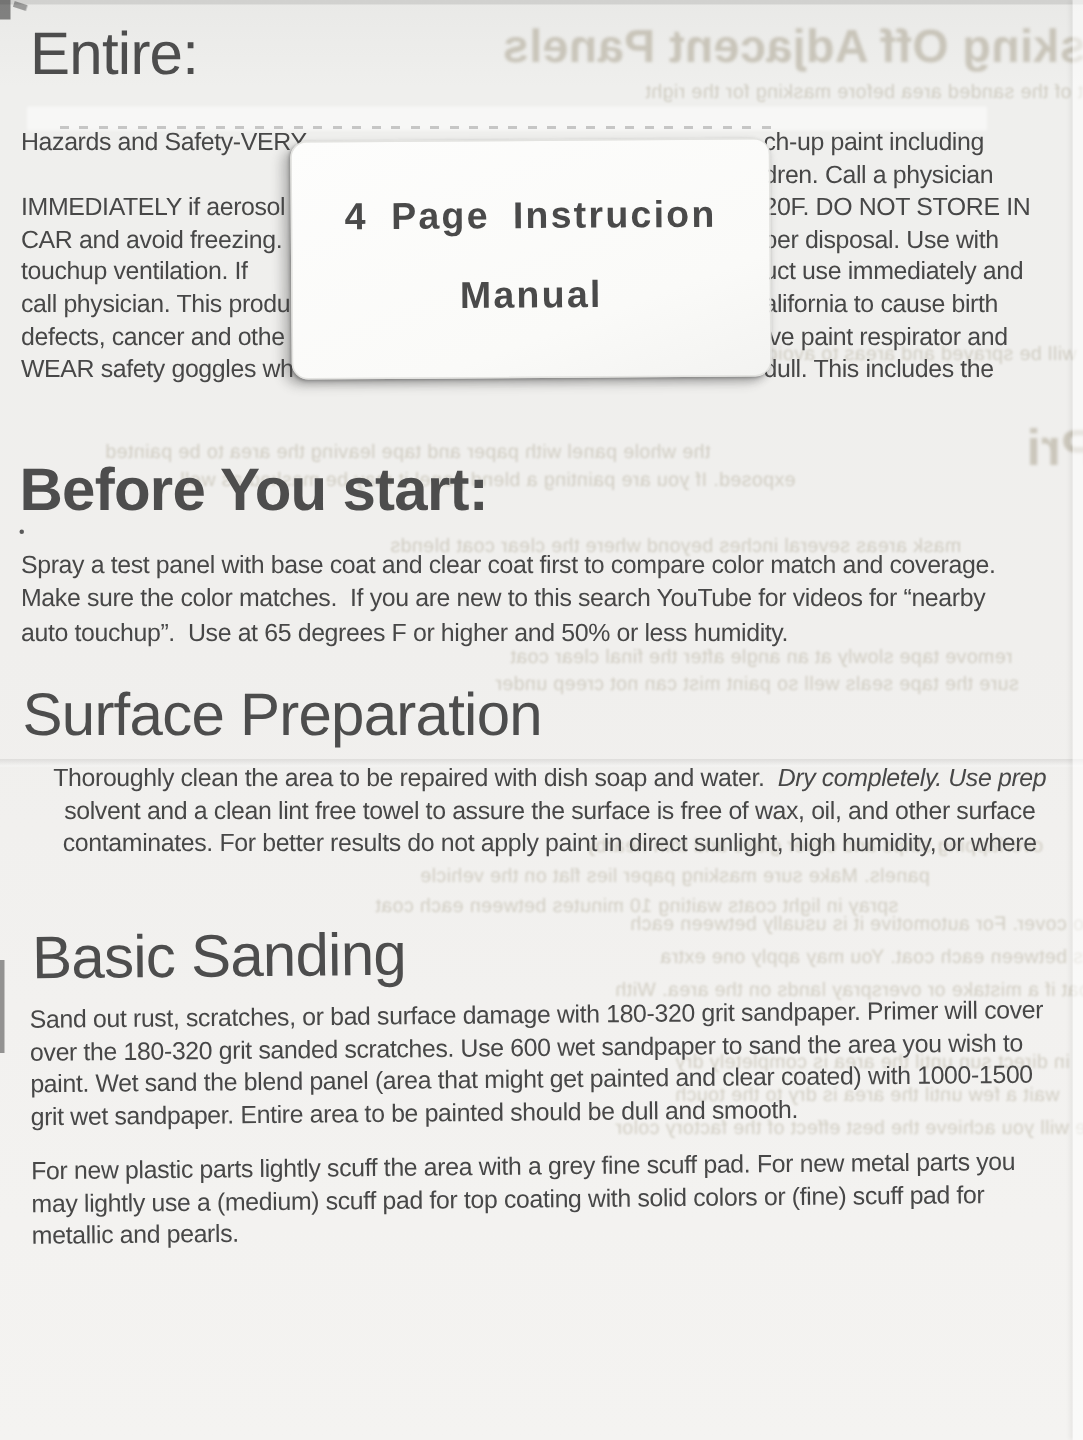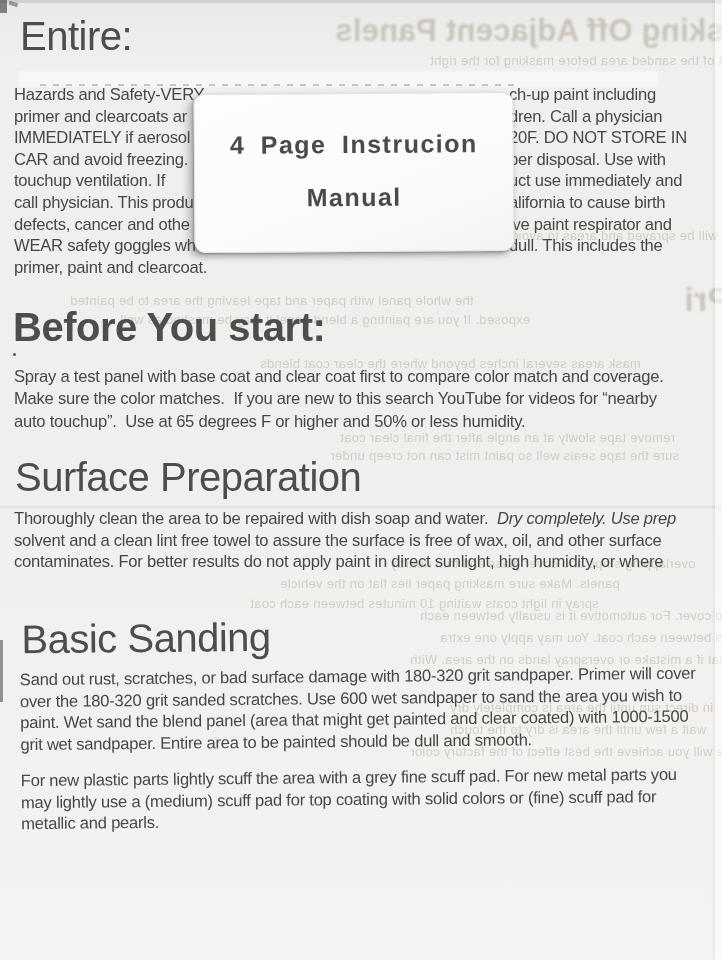--- a/index.html
+++ b/index.html
@@ -33,21 +33,21 @@
   .h-surface{top:457px;left:15px;}
   .h-sanding{top:619px;left:22px;}
   .para{position:absolute;z-index:4;font-size:16.6px;letter-spacing:-.25px;}
   .pline{white-space:pre;line-height:22px;height:22px;}
   .warning-lines{position:absolute;top:84px;left:14px;width:700px;z-index:4;font-size:16.6px;letter-spacing:-.25px;}
   .wline{position:relative;height:21.6px;line-height:21.6px;white-space:pre;}
   .wr{position:absolute;left:495px;top:0;}
   .p-before{top:366px;left:14px;width:705px;}
   .p-before .pline{line-height:22.4px;height:22.4px;}
   .p-surface{top:508px;left:14px;width:705px;}
-  .p-surface .pline{line-height:21.5px;height:21.5px;}
+  .p-surface .pline{line-height:21.5px;height:21.5px;text-align:center;}
   .it{font-style:italic;}
   .tilt{position:absolute;inset:0;transform:rotate(-0.55deg);transform-origin:40px 700px;z-index:4;}
   .p-sand1{top:669px;left:20px;width:700px;}
   .p-sand1 .pline,.p-sand2 .pline{line-height:21.6px;height:21.6px;}
   .p-sand2{top:770px;left:20px;width:700px;}
   .stray-dot{position:absolute;top:353px;left:13px;width:3px;height:3px;border-radius:50%;background:#5a5a5a;z-index:4;}
   
   .sticker{
     position:absolute;top:93px;left:194px;width:318px;height:157px;z-index:5;
     background:linear-gradient(160deg,#fdfdfc 0%,#fafaf8 70%,#f3f3f1 100%);
@@ -85,28 +85,27 @@
     </div>
 
   <div class="light-band"></div>
   <div class="perf"></div>
   <div class="crease"></div>
 
   <h1 class="h h-warning">Entire:</h1>
 
   <div class="warning-lines">
       <div class="wline"><span class="wl">Hazards and Safety-VERY</span><span class="wr">ch-up paint including</span></div>
-      <div class="wline"><span class="wl">primer and clearcoats ar</span><span class="wr">dren. Call a physician</span></div>
+      <div class="wline"><span class="wr">dren. Call a physician</span></div>
       <div class="wline"><span class="wl">IMMEDIATELY if aerosol</span><span class="wr">20F. DO NOT STORE IN</span></div>
       <div class="wline"><span class="wl">CAR and avoid freezing.</span><span class="wr">per disposal. Use with</span></div>
       <div class="wline"><span class="wl">touchup ventilation. If</span><span class="wr">uct use immediately and</span></div>
       <div class="wline"><span class="wl">call physician. This produ</span><span class="wr">alifornia to cause birth</span></div>
       <div class="wline"><span class="wl">defects, cancer and othe</span><span class="wr">ive paint respirator and</span></div>
       <div class="wline"><span class="wl">WEAR safety goggles wh</span><span class="wr">dull. This includes the</span></div>
-      <div class="wline"><span class="wl">primer, paint and clearcoat.</span><span class="wr"></span></div>
     </div>
 
   <div class="sticker">
     <div class="sticker-line1">4 Page Instrucion</div>
     <div class="sticker-line2">Manual</div>
   </div>
 
   <h1 class="h h-before">Before You start:</h1>
   <div class="stray-dot"></div>
   <div class="para p-before">

